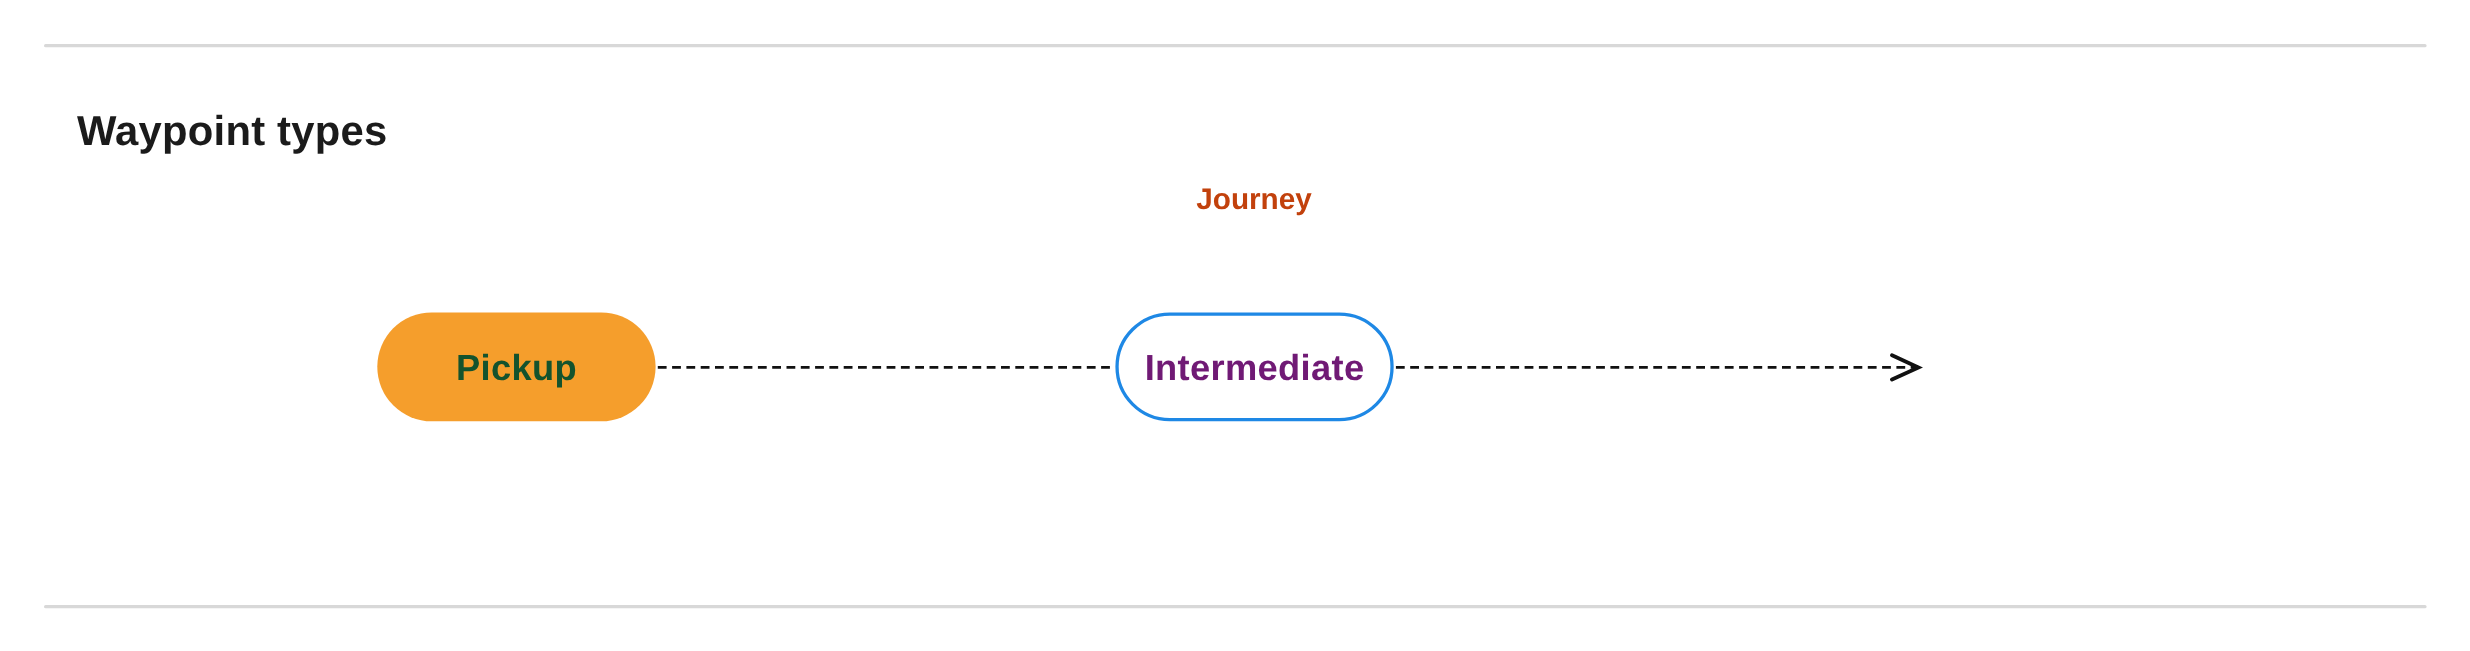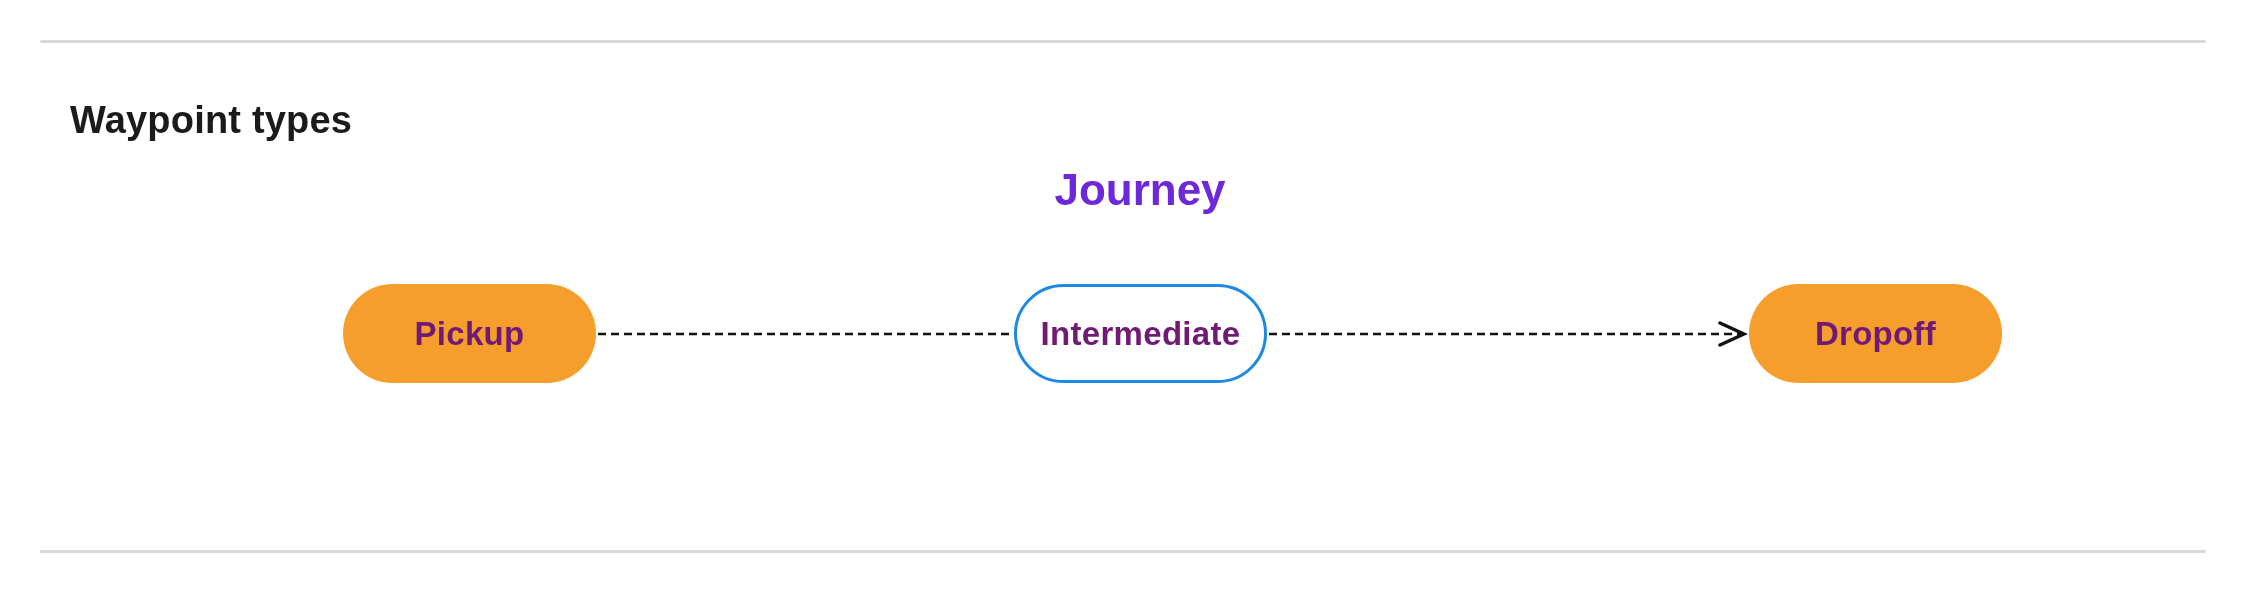--- a/index.html
+++ b/index.html
@@ -34,42 +34,42 @@
     line-height: 1.1;
     font-weight: 700;
     color: #1b1b1b;
     letter-spacing: 0.2px;
   }
   .journey-label {
     position: absolute;
     left: 1140px;
     top: 168px;
     transform: translateX(-50%);
-    font-size: 44px;
+    font-size: 27px;
     line-height: 1;
     font-weight: 700;
-    color: #6d28d9;
+    color: #c2410c;
   }
   .pill {
     position: absolute;
     top: 284px;
     width: 253px;
     height: 99px;
     border-radius: 50px;
     display: flex;
     align-items: center;
     justify-content: center;
     font-size: 33px;
     font-weight: 700;
     box-sizing: border-box;
     letter-spacing: 0.3px;
   }
   .pill-filled {
     background: #f59e2c;
-    color: #701a75;
+    color: #14532d;
   }
   .pill-outlined {
     background: #ffffff;
     border: 3.5px solid #1e88e5;
     color: #701a75;
   }
   .pill-pickup { left: 343px; }
   .pill-intermediate { left: 1014px; }
   .pill-dropoff { left: 1749px; }
   .edge-layer {
@@ -97,17 +97,16 @@
       </marker>
     </defs>
     <line x1="598" y1="334" x2="1012" y2="334" stroke="#111111" stroke-width="2.5" stroke-dasharray="8 5"></line>
     <line x1="1269" y1="334" x2="1744" y2="334" stroke="#111111" stroke-width="2.5" stroke-dasharray="8 5" marker-end="url(#openArrow)"></line>
   </svg>
 
   <div class="pill pill-filled pill-pickup">Pickup</div>
 
   <div class="pill pill-outlined pill-intermediate">Intermediate</div>
 
-  <div class="pill pill-filled pill-dropoff">Dropoff</div>
 
   <div class="divider divider-bottom"></div>
 
 </div>
 
 </body></html>

